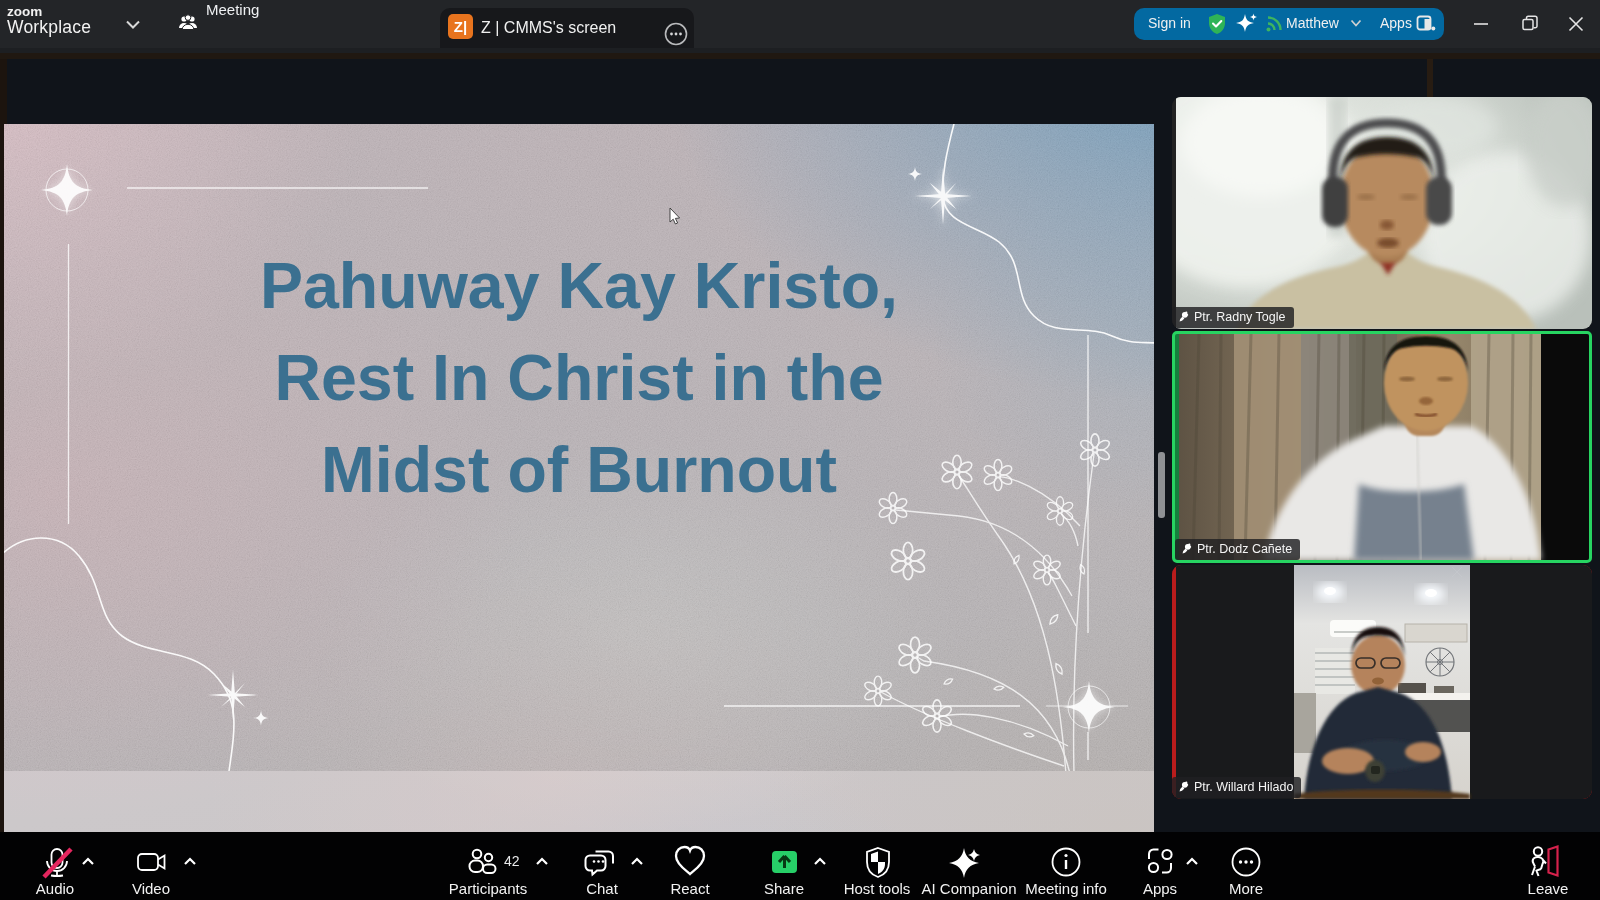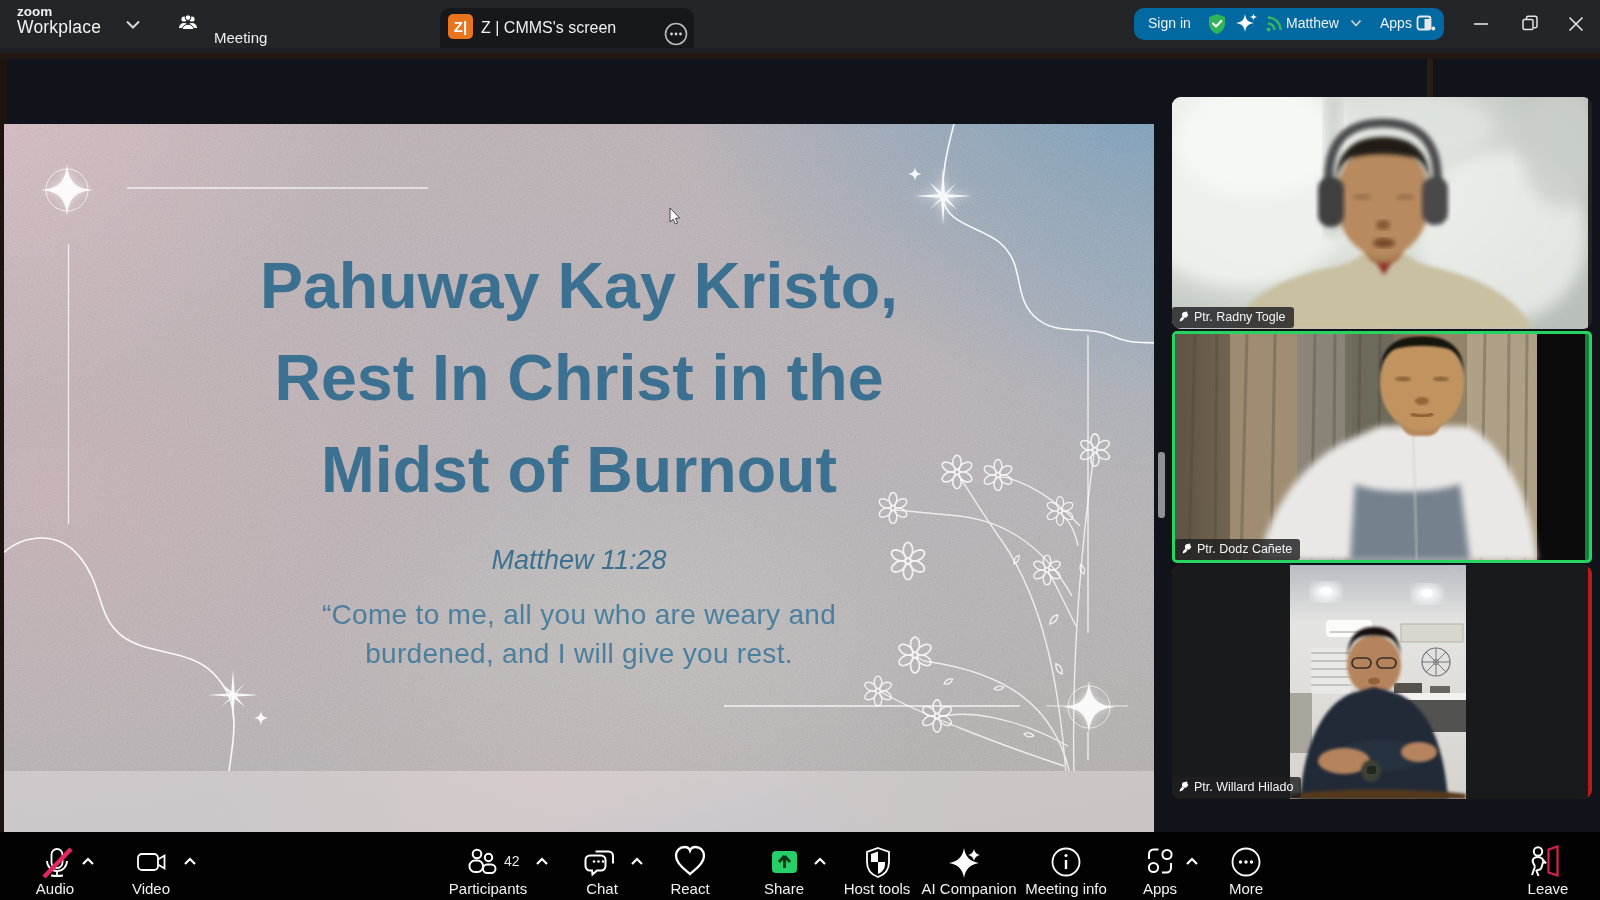--- a/index.html
+++ b/index.html
@@ -1,24 +1,24 @@
 <!DOCTYPE html>
 <html><head>
 <meta charset="utf-8">
 <style>
   * { margin:0; padding:0; box-sizing:border-box; }
   html,body { width:1600px; height:900px; overflow:hidden; background:#000; font-family:"Liberation Sans", sans-serif; }
   .abs { position:absolute; }
   
   #titlebar { position:absolute; left:0; top:0; width:1600px; height:48px; background:#232528; }
   #substrip { position:absolute; left:0; top:48px; width:1600px; height:5px; background:#1d1f22; }
-  #zoomlogo { position:absolute; left:17px; top:4px; color:#f2f2f2; }
+  #zoomlogo { position:absolute; left:7px; top:4px; color:#f2f2f2; }
   #zoomlogo .z1 { font-size:13.5px; font-weight:bold; letter-spacing:0px; }
   #zoomlogo .z2 { font-size:17.5px; margin-top:-2px; letter-spacing:0.2px; }
-  #meetinglabel { position:absolute; left:206px; top:29px; color:#eef0f2; font-size:15px;margin-left:8px; }
+  #meetinglabel { position:absolute; left:206px; top:1px; color:#eef0f2; font-size:15px; }
   #tab { position:absolute; left:440px; top:8px; width:254px; height:40px; background:#17181b; border-radius:10px 10px 0 0; }
   #tabz { position:absolute; left:8px; top:6px; width:25px; height:25px; background:#e8741e; border-radius:5px; color:#fff; font-weight:bold; font-size:15px; text-align:center; line-height:25px; }
   #tabtitle { position:absolute; left:41px; top:11px; color:#f0f0f0; font-size:16px; }
   #pill { position:absolute; left:1134px; top:8px; width:310px; height:32px; background:#0369a1; border-radius:10px; }
   
   #main { position:absolute; left:0; top:53px; width:1600px; height:779px; background:#10141a; }
   #brownstrip { position:absolute; left:0; top:52px; width:1600px; height:7px; background:#201811; }
   #brownleft { position:absolute; left:0; top:59px; width:7px; height:773px; background:#1c140e; }
   
   #slide { position:absolute; left:4px; top:124px; width:1150px; height:801px; overflow:hidden;
@@ -32,21 +32,21 @@
       radial-gradient(ellipse 460px 280px at 55% 64%, rgba(222,223,221,0.65), rgba(222,223,221,0) 70%),
       radial-gradient(ellipse 380px 240px at 59% 99%, rgba(176,198,216,0.45), rgba(176,198,216,0) 68%),
       linear-gradient(170deg, #d4c7cc 0%, #cfc8cc 45%, #ccc8ca 70%, #c9c5c7 100%);
   }
   .tl { color:#3b7090; font-weight:bold; font-size:64.5px; line-height:92px; text-align:center; width:100%; position:absolute; top:116px; letter-spacing:0px; }
   .verse { color:#3b7090; font-style:italic; font-size:27px; position:absolute; top:421px; width:100%; text-align:center; }
   .quote { color:#4b7f9d; font-size:28px; line-height:39px; position:absolute; top:471px; width:100%; text-align:center; letter-spacing:0.3px; }
   
   #scrollthumb { position:absolute; left:1158px; top:452px; width:7px; height:66px; background:#8f9194; border-radius:3px; }
   
-  .tile { position:absolute; left:1172px; width:420px; overflow:hidden; }
+  .tile { position:absolute; left:1172px; width:420px; overflow:hidden;text-align:right; }
   #tile1 { top:97px; height:232px; border-radius:9px; background:#222; }
   #tile2 { top:331px; height:232px; border:3px solid #27d461; border-radius:5px; background:#15803d; }
   #tile3 { top:565px; height:234px; border-radius:9px; background:#b91c1c; }
   .namelabel { position:absolute; left:0px; bottom:1px; background:rgba(32,32,34,0.82); color:#f5f5f5; font-size:12.5px; border-radius:3px; padding:3px 8px 4px 6px; white-space:nowrap; }
   .namelabel svg { vertical-align:-2px; margin-right:5px; }
   
   #toolbar { position:absolute; left:0; top:832px; width:1600px; height:68px; background:#020203; }
 </style>
 </head>
 <body>
@@ -216,22 +216,20 @@
     <use href="#leaf" transform="translate(1080,450) rotate(-20)"></use>
     <use href="#leaf" transform="translate(940,560) rotate(60)"></use>
     <use href="#leaf" transform="translate(1020,610) rotate(100)"></use>
   </g>
 
   <g transform="translate(666,84)">
     <path d="M0,0 L0,14 L3.2,11.2 L5.4,16 L7.6,15 L5.4,10.4 L9.6,10 Z" fill="#fff" stroke="#333" stroke-width="0.9"></path>
   </g>
 </svg>
 <div class="tl">Pahuway Kay Kristo,<br>Rest In Christ in the<br>Midst of Burnout</div>
-<div class="verse">Matthew 11:28</div>
-<div class="quote">“Come to me, all you who are weary and<br>burdened, and I will give you rest.</div>
 </div>
 <div id="scrollthumb"></div>
 
 <div class="tile" id="tile1">
 <svg width="416" height="232" viewBox="0 0 416 232">
   <defs>
     <radialGradient id="t1bg1" cx="30%" cy="35%" r="75%">
           <stop offset="0%" stop-color="#eef1ec"></stop>
           <stop offset="55%" stop-color="#d9ded8"></stop>
           <stop offset="100%" stop-color="#b9c0ba"></stop>

